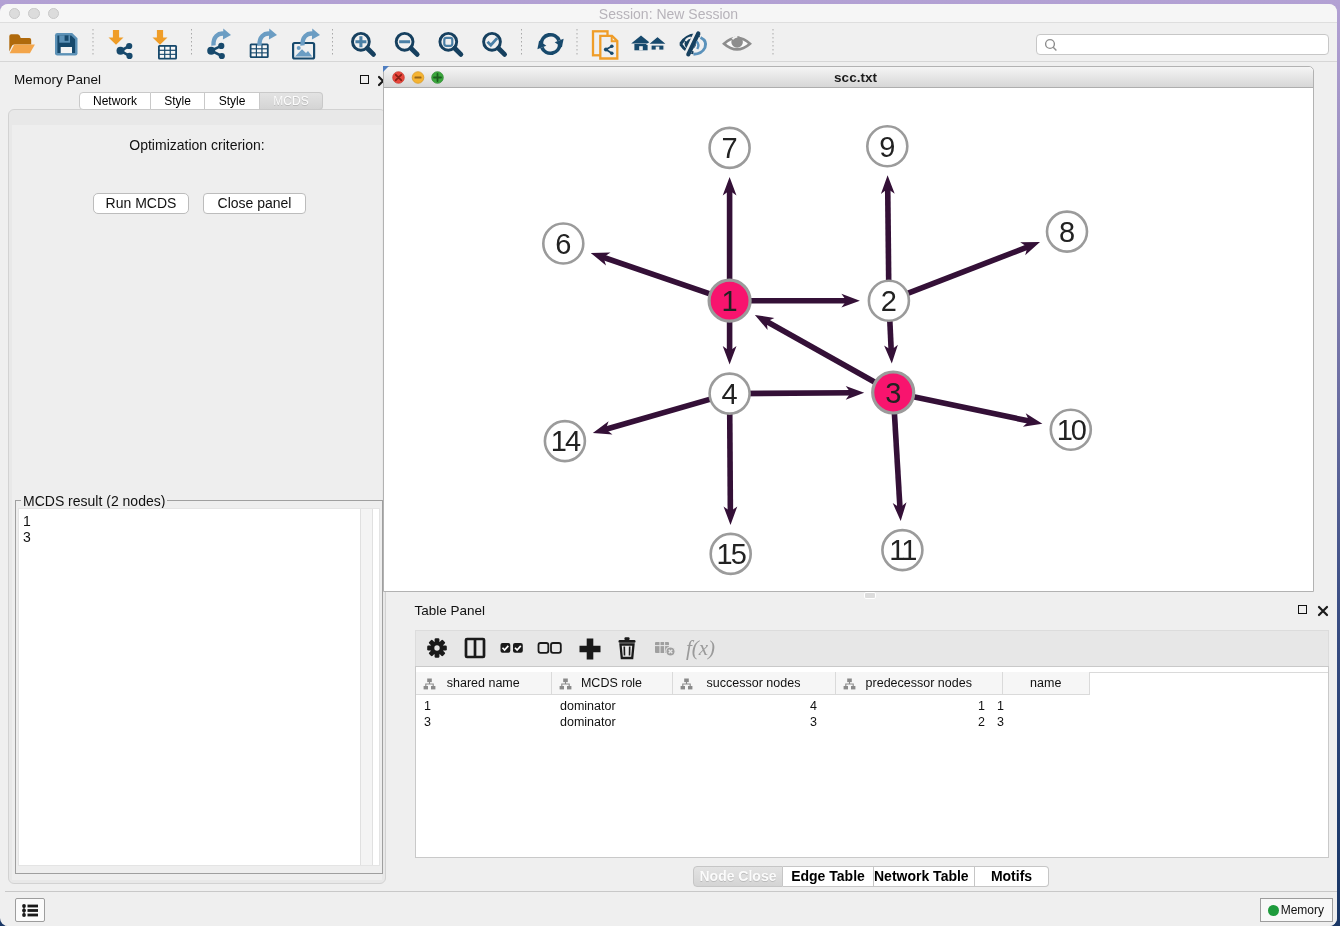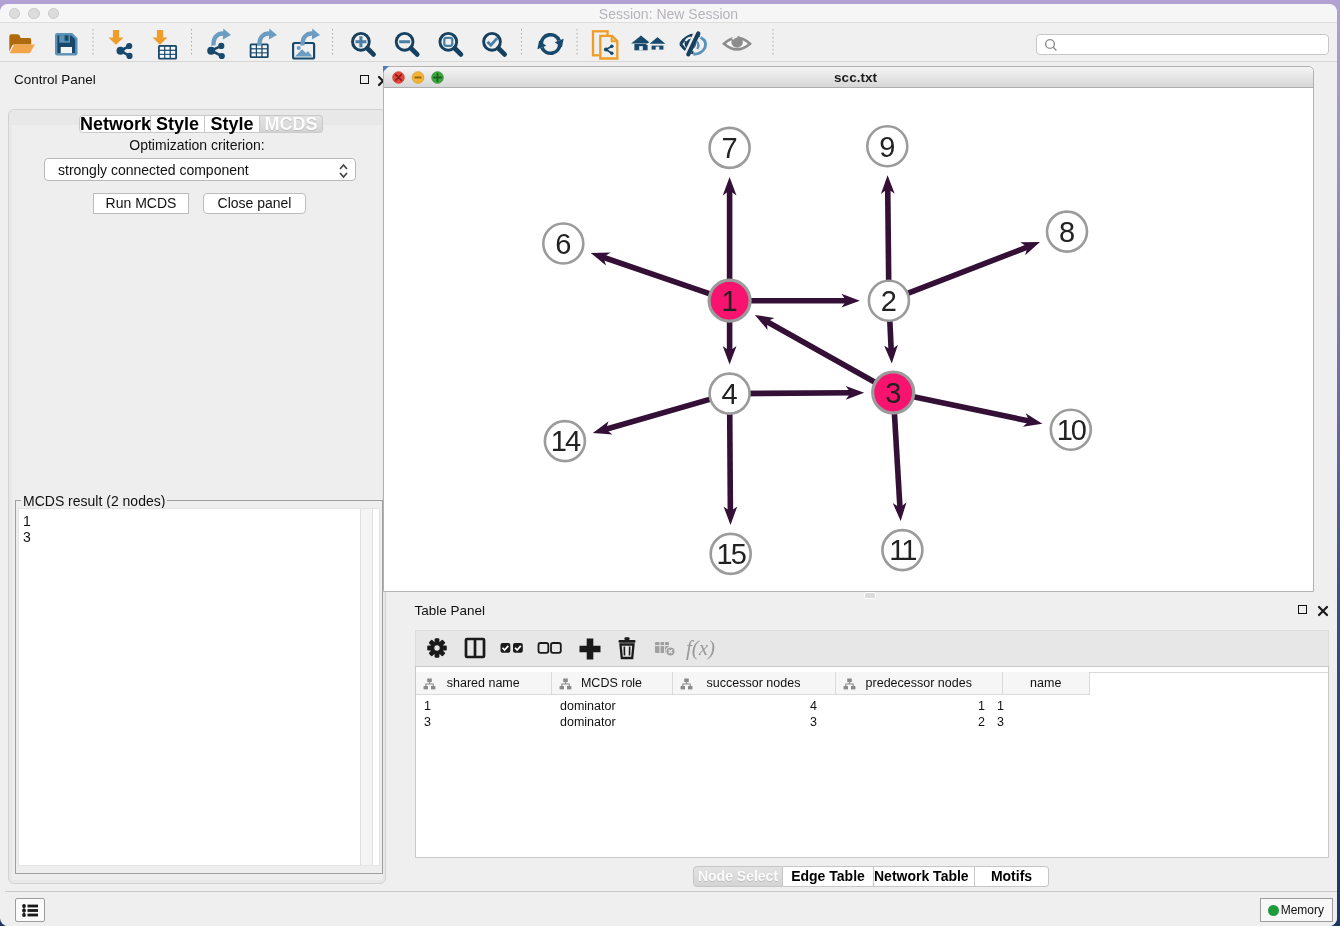--- a/index.html
+++ b/index.html
@@ -125,47 +125,40 @@
       </svg>
 <div class="abs" style="left:1036px;top:11px;width:293px;height:21px;background:#fff;border:1px solid #c7c7c7;border-radius:4px">
 <svg width="16" height="16" style="position:absolute;left:6px;top:2px" viewBox="0 0 16 16">
           <circle cx="7" cy="7" r="4.4" fill="none" stroke="#8e8e8e" stroke-width="1.4"></circle>
           <line x1="10.2" y1="10.2" x2="13.4" y2="13.4" stroke="#8e8e8e" stroke-width="1.4"></line>
         </svg>
 </div>
 </div>
 
 <div class="abs" style="left:0;top:58px;width:392px;height:829px">
- <div class="abs" style="left:14px;top:10px;font-size:13.5px;color:#111">Control Panel</div>
+ <div class="abs" style="left:14px;top:10px;font-size:13.5px;color:#111">Memory Panel</div>
  <div class="abs" style="left:360px;top:13px;width:9px;height:9px;border:1.6px solid #111"></div>
  <svg class="abs" style="left:377px;top:13px" width="12" height="12" viewBox="0 0 12 12">
         <path d="M2 2 L10 10 M10 2 L2 10" stroke="#1a1a1a" stroke-width="2.2" stroke-linecap="round"></path>
       </svg>
 
  <div class="abs" style="left:8px;top:47px;width:378px;height:775px;background:#e8e8e8;border:1px solid #d2d2d2;border-radius:6px"></div>
  <div class="abs" style="left:12px;top:63px;width:370px;height:755px;background:#eeeeee"></div>
 
- <div class="abs" style="left:79px;top:53px;height:17.5px;display:flex;font-size:18px;font-weight:700">
+ <div class="abs" style="left:79px;top:30px;height:17.5px;display:flex;font-size:12px;font-weight:400">
   <div style="width:72px;background:#fff;border:1px solid #c9c9c9;border-radius:4px 0 0 4px;text-align:center;line-height:16px;color:#000">Network</div>
   <div style="width:54px;background:#fff;border:1px solid #c9c9c9;border-left:none;text-align:center;line-height:16px;color:#000000">Style</div>
   <div style="width:55px;background:#fff;border:1px solid #c9c9c9;border-left:none;text-align:center;line-height:16px;color:#000">Style</div>
   <div style="width:63px;background:linear-gradient(#e3e3e3,#d4d4d4);border:1px solid #c9c9c9;border-left:none;border-radius:0 4px 4px 0;text-align:center;line-height:16px;color:#fcfcfc;text-shadow:0 1px 0 #bbb">MCDS</div>
  </div>
 
  <div class="abs" style="left:12px;top:75px;width:370px;text-align:center;font-size:14px;color:#111">Optimization criterion:</div>
 
- <div class="abs" style="left:44px;top:96px;width:312px;height:23px;background:#fff;border:1px solid #b9b9b9;border-radius:4px">
-   <div style="position:absolute;left:13px;top:3px;font-size:14px;color:#111">strongly connected component</div>
-   <svg style="position:absolute;right:6px;top:3.5px" width="11" height="16" viewBox="0 0 11 16">
-          <path d="M2 6 L5.5 2 L9 6" fill="none" stroke="#444" stroke-width="1.7"></path>
-          <path d="M2 10 L5.5 14 L9 10" fill="none" stroke="#444" stroke-width="1.7"></path>
-        </svg>
- </div>
-
- <div class="abs" style="left:93px;top:131px;width:96px;height:20.5px;background:#fff;border:1px solid #bcbcbc;border-radius:0;text-align:center;font-size:14px;line-height:19px;color:#111">Run MCDS</div>
+
+ <div class="abs" style="left:93px;top:131px;width:96px;height:20.5px;background:#fff;border:1px solid #bcbcbc;border-radius:5px;text-align:center;font-size:14px;line-height:19px;color:#111">Run MCDS</div>
  <div class="abs" style="left:203px;top:131px;width:103px;height:20.5px;background:#fff;border:1px solid #bcbcbc;border-radius:4px;text-align:center;font-size:14px;line-height:19px;color:#111">Close panel</div>
 
  <div class="abs" style="left:14.5px;top:437.5px;width:368.5px;height:374px;border:1px solid #9f9f9f"></div>
  <div class="abs" style="left:21px;top:431px;background:#eeeeee;padding:0 2px;font-size:14px;color:#111">MCDS result (2 nodes)</div>
  <div class="abs" style="left:18px;top:445.5px;width:362px;height:358px;background:#fff;border:1px solid #e4e4e4">
    <div style="position:absolute;left:4px;top:4px;font-size:14px;color:#111;line-height:16px">1<br>3</div>
    <div style="position:absolute;right:6px;top:0;width:13px;height:100%;background:#f4f4f4;border-left:1px solid #e0e0e0;border-right:1px solid #e0e0e0"></div>
  </div>
 </div>
 
@@ -325,21 +318,21 @@
    <div style="position:absolute;left:420px;top:32px;width:149px;text-align:right">1</div>
    <div style="position:absolute;left:581px;top:32px">1</div>
    <div style="position:absolute;left:8px;top:48.5px">3</div>
    <div style="position:absolute;left:144px;top:48.5px">dominator</div>
    <div style="position:absolute;left:256px;top:48.5px;width:145px;text-align:right">3</div>
    <div style="position:absolute;left:420px;top:48.5px;width:149px;text-align:right">2</div>
    <div style="position:absolute;left:581px;top:48.5px">3</div>
  </div>
 
  <div class="abs" style="left:288.5px;top:268px;height:21px;display:flex;font-size:14px;font-weight:700">
-  <div style="width:90px;background:linear-gradient(#e3e3e3,#d4d4d4);border:1px solid #c6c6c6;border-radius:4px 0 0 4px;text-align:center;line-height:19px;color:#fbfbfb;text-shadow:0 1px 0 #bbb">Node Select</div>
+  <div style="width:90px;background:linear-gradient(#e3e3e3,#d4d4d4);border:1px solid #c6c6c6;border-radius:4px 0 0 4px;text-align:center;line-height:19px;color:#fbfbfb;text-shadow:0 1px 0 #bbb">Node Close</div>
   <div style="width:91px;background:#fff;border:1px solid #c6c6c6;border-left:none;text-align:center;line-height:19px;color:#000">Edge Table</div>
   <div style="width:101px;background:#fff;border:1px solid #c6c6c6;border-left:none;text-align:left;line-height:19px;color:#000">Network Table</div>
   <div style="width:74px;background:#fff;border:1px solid #c6c6c6;border-left:none;border-radius:0 4px 4px 0;text-align:center;line-height:19px;color:#000">Motifs</div>
  </div>
 </div>
 
 <div class="abs" style="left:5px;top:887px;width:1337px;height:35px;background:#efefef;border-top:1px solid #c8c8c8">
  <div class="abs" style="left:10px;top:6px;width:30px;height:24px;background:#fbfbfb;border:1px solid #9d9d9d;border-radius:2px">
   <svg style="position:absolute;left:6px;top:5px" width="16" height="13" viewBox="0 0 16 13">
    <circle cx="2" cy="2" r="1.9" fill="#1a1a1a"></circle>

